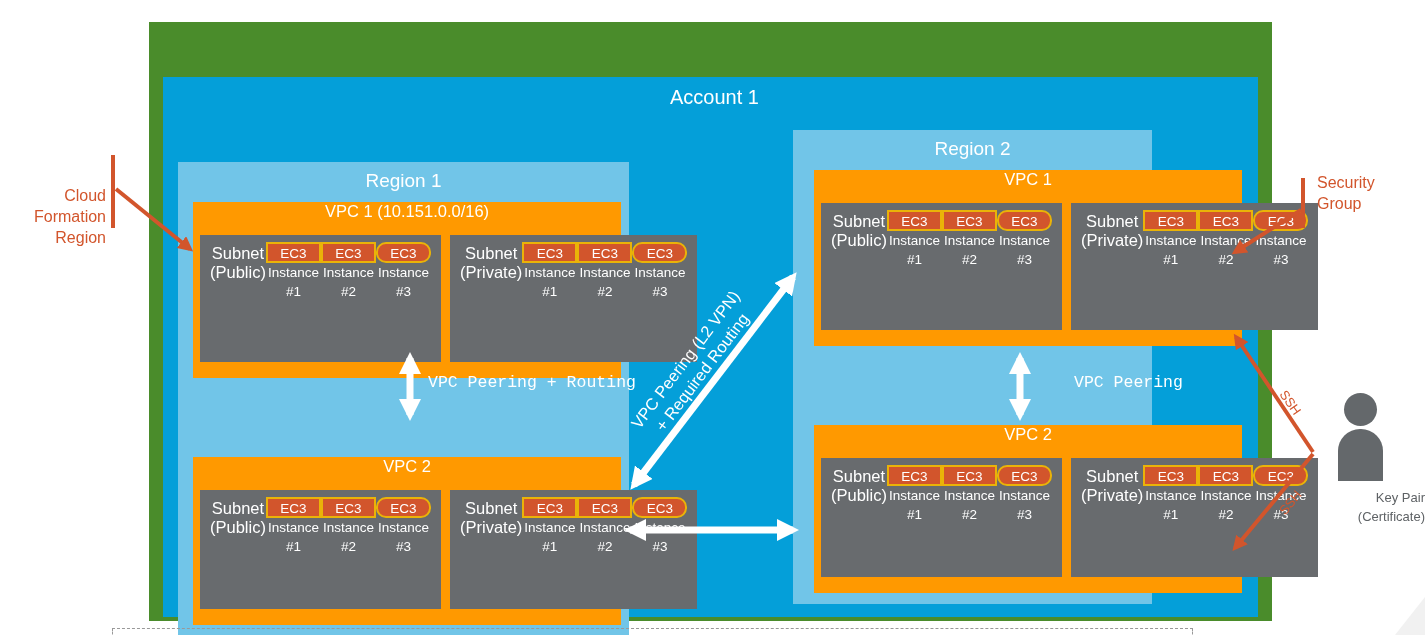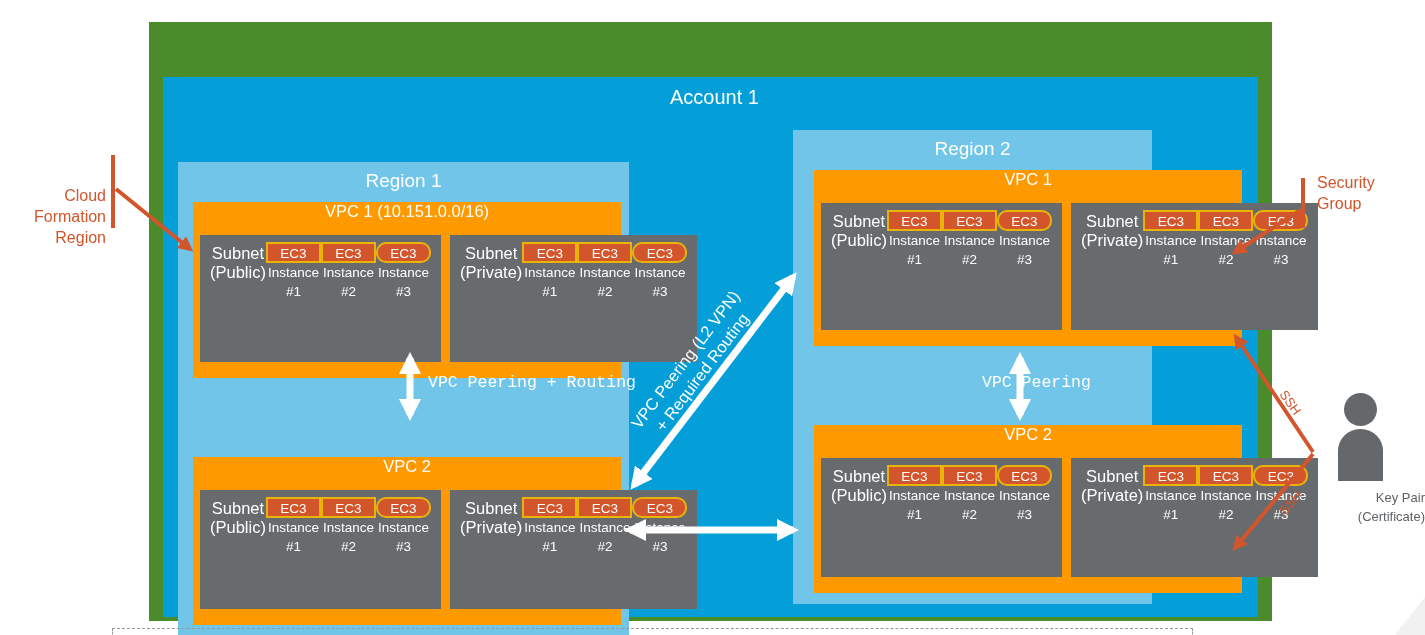--- a/index.html
+++ b/index.html
@@ -161,21 +161,21 @@
     <line x1="116" y1="189" x2="190" y2="249" stroke="#D2552C" stroke-width="4" marker-end="url(#or)"></line>
 
     <line x1="1303" y1="178" x2="1303" y2="228" stroke="#D2552C" stroke-width="4"></line>
     <line x1="1301" y1="210" x2="1235" y2="252" stroke="#D2552C" stroke-width="4" marker-end="url(#or)"></line>
 
     <line x1="1313" y1="452" x2="1236" y2="337" stroke="#D2552C" stroke-width="4" marker-end="url(#or)"></line>
     <line x1="1313" y1="454" x2="1235" y2="548" stroke="#D2552C" stroke-width="4" marker-end="url(#or)"></line>
   </svg>
 
   <div class="wlabel" style="left:428px;top:373px;">VPC Peering + Routing</div>
-  <div class="wlabel" style="left:982px;top:373px;">VPC Peering</div>
+  <div class="wlabel" style="left:1074px;top:373px;">VPC Peering</div>
   <div class="diag-label">
     <div>VPC Peering (L2 VPN)</div>
     <div>+ Required Routing</div>
   </div>
 
   <div class="note note-right" style="left:18px;top:157px;width:88px;">
     <div>Cloud</div>
     <div>Formation</div>
     <div>Region</div>
   </div>

